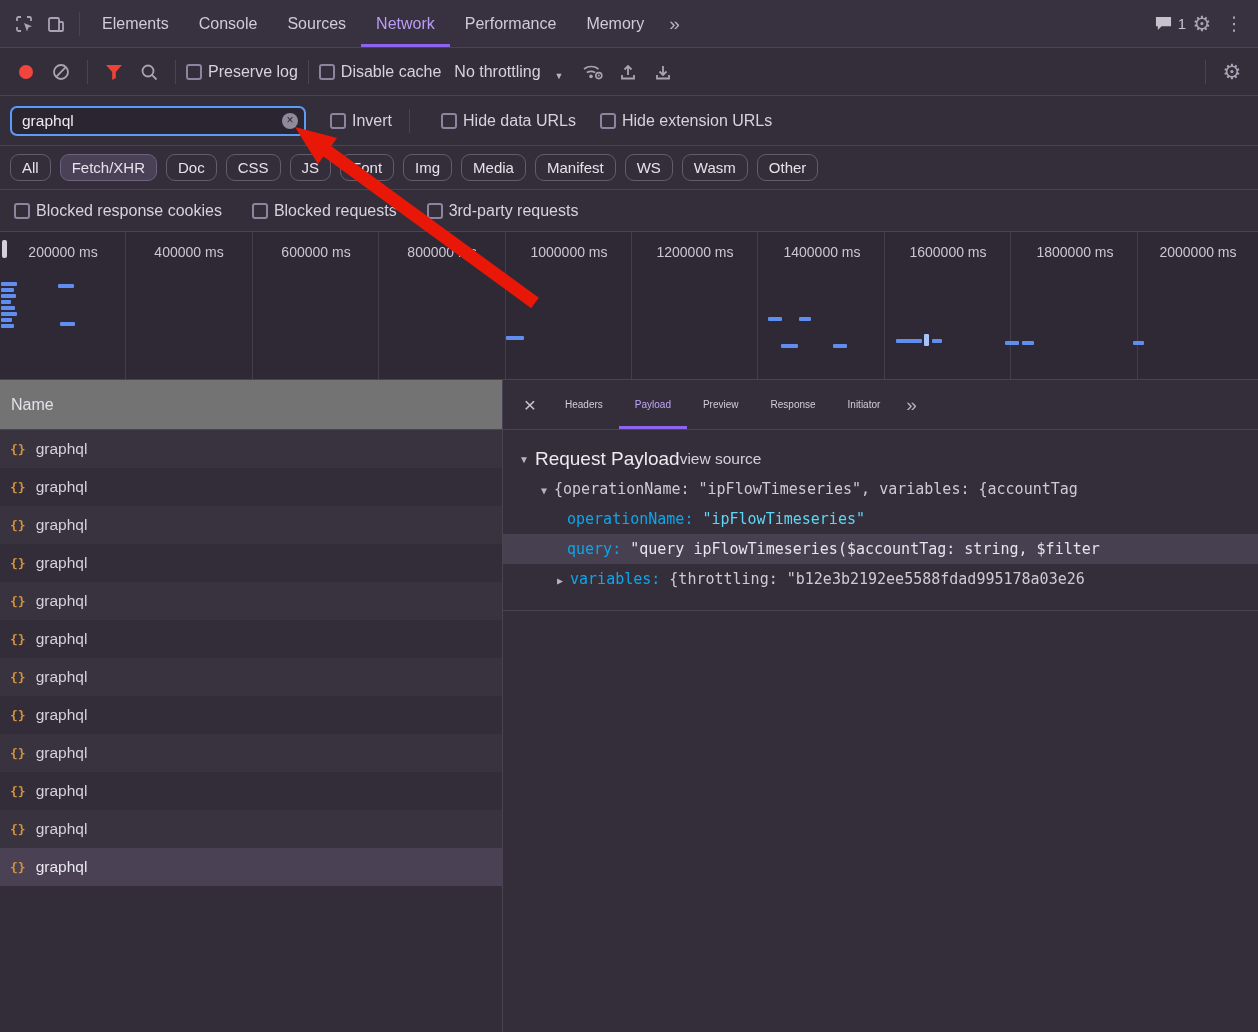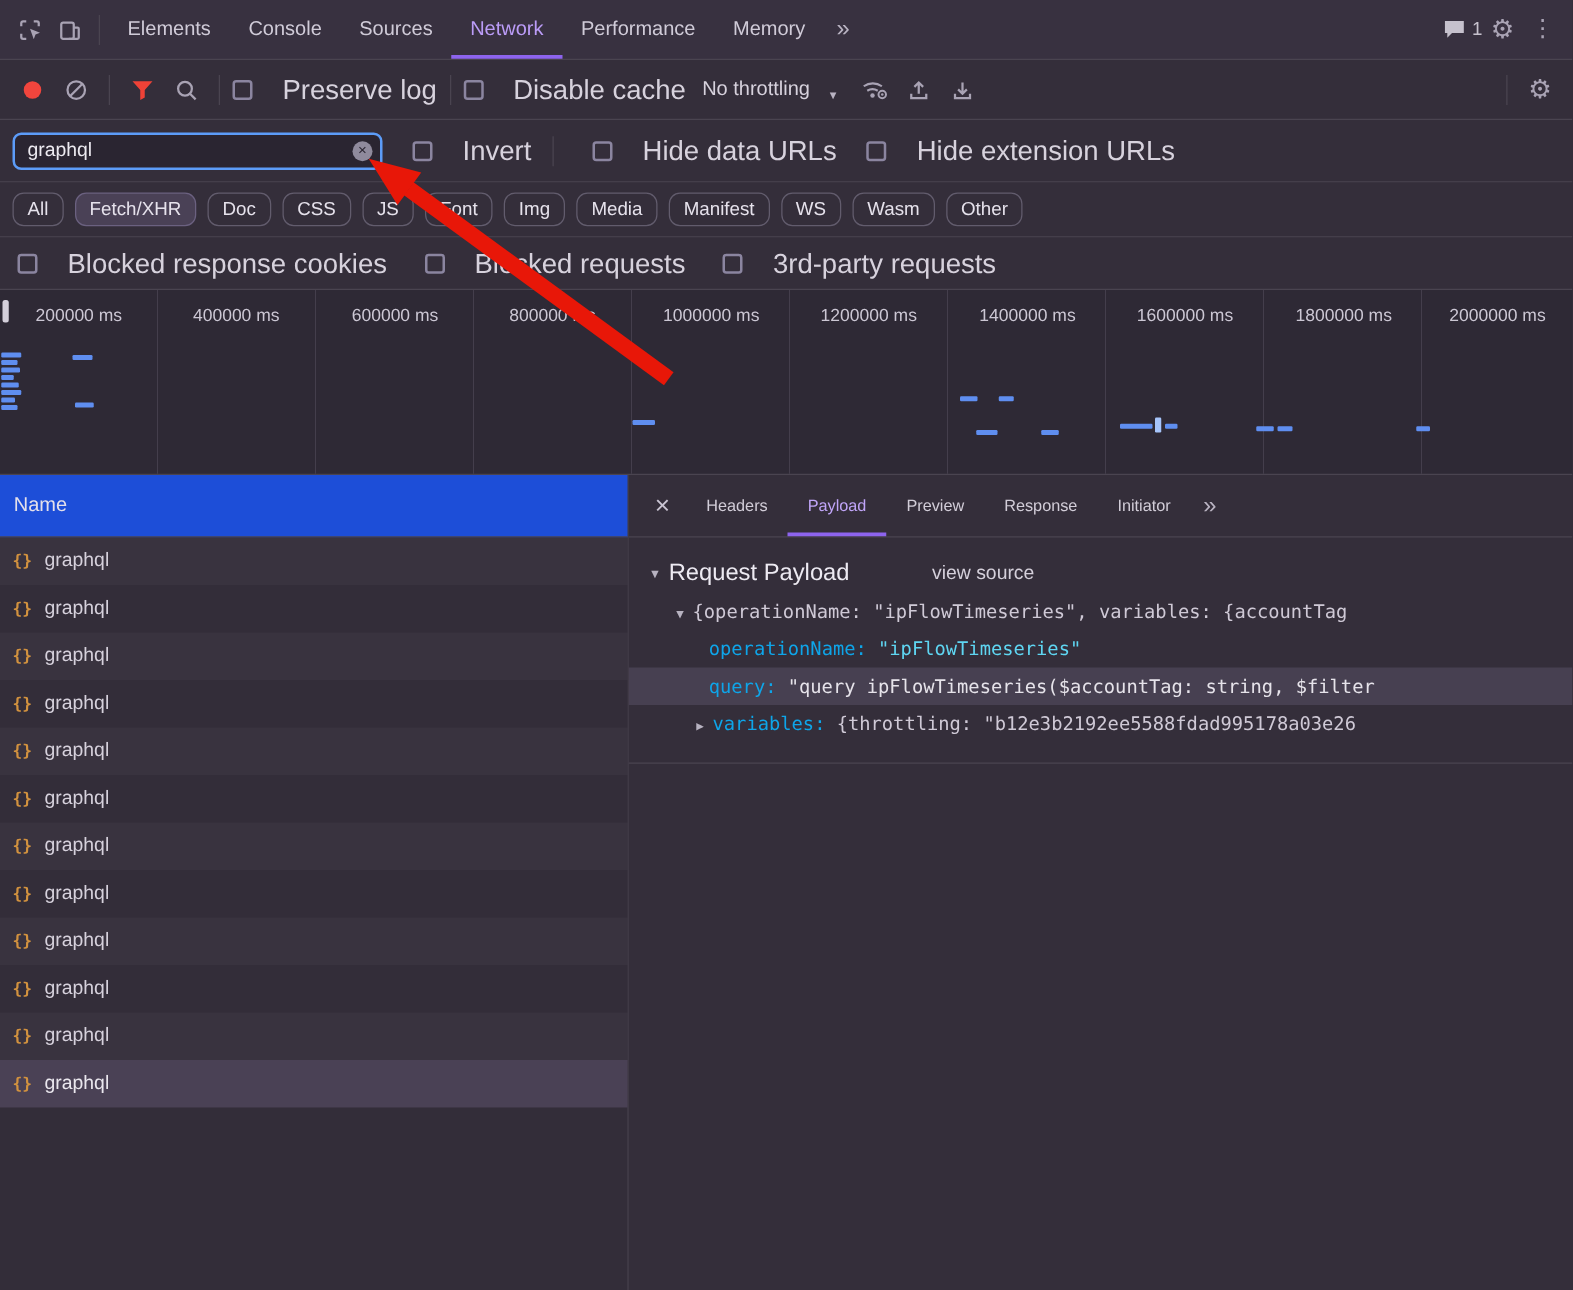--- a/index.html
+++ b/index.html
@@ -17,21 +17,21 @@
   .tab.active{color:#bb9cf7;border-bottom-color:#8d64ee}
   .more-chevron{font-size:19px;color:#b9b3c2;padding:0 10px;cursor:pointer}
   .issues{font-size:15px;color:#c6c1cd}
   .glyph-gear{font-size:21px;line-height:1}
   .glyph-kebab{font-size:19px;line-height:1}
 
   
   #net-toolbar{height:48px;padding:0 10px;gap:3px}
   .rec-dot{width:14px;height:14px;border-radius:50%;background:#f1453d}
   .red{color:#ee4237}
-  .check{display:flex;align-items:center;gap:24px;cursor:pointer;font-size:22px;color:#d7d2dd;flex:0 0 auto}
+  .check{display:flex;align-items:center;gap:6px;cursor:pointer;font-size:16px;color:#d7d2dd;flex:0 0 auto}
   .cb{width:16px;height:16px;border:2px solid #8b85a0;border-radius:3px;background:transparent;flex:0 0 auto}
   .throttle{display:flex;align-items:flex-end;gap:14px;padding:0 10px;font-size:16px;color:#d7d2dd;cursor:pointer}
   .dd{font-size:9px;color:#b9b3c2}
 
   
   #filter-bar{height:50px;padding:0 10px;gap:10px}
   .filter-wrap{position:relative;width:296px;height:30px;flex:0 0 auto}
   #filter-input{width:100%;height:100%;background:#2a2531;border:2px solid #5c9cf8;border-radius:7px;color:#eceaf0;font-size:15.5px;font-family:"Liberation Sans",sans-serif;padding:0 30px 0 10px;outline:none}
   .clear-btn{position:absolute;right:8px;top:7px;width:16px;height:16px;border-radius:50%;background:#8f8a9c;color:#2a2531;font-size:12px;line-height:15px;text-align:center;cursor:pointer}
   #filter-bar .check{margin-left:14px}
@@ -51,39 +51,39 @@
   .tl-tick:nth-of-type(1){left:0}.tl-tick:nth-of-type(2){left:126px}.tl-tick:nth-of-type(3){left:253px}
   .tl-tick:nth-of-type(4){left:379px}.tl-tick:nth-of-type(5){left:506px}.tl-tick:nth-of-type(6){left:632px}
   .tl-tick:nth-of-type(7){left:759px}.tl-tick:nth-of-type(8){left:885px}.tl-tick:nth-of-type(9){left:1012px}
   .tl-tick:nth-of-type(10){left:1138px;width:120px}
   .tl-handle{position:absolute;left:2px;top:8px;width:5px;height:18px;background:#d4cfda;border-radius:2px}
   .nbar{position:absolute;height:4px;background:#5f8ef0;border-radius:1px}
 
   
   #main{display:flex;height:652px}
   #requests-panel{width:503px;border-right:1px solid #4a4450;background:#332d39;display:flex;flex-direction:column}
-  .req-header{height:50px;border-bottom:1px solid #4a4450;display:flex;align-items:center;padding-left:11px;font-size:16px;color:#e4e0ea;background:#1d4ed8;flex:0 0 auto}
+  .req-header{height:50px;border-bottom:1px solid #4a4450;display:flex;align-items:center;padding-left:11px;font-size:16px;color:#e4e0ea;background:#737373;flex:0 0 auto}
   .req-row{height:38px;display:flex;align-items:center;gap:10px;padding-left:10px;font-size:15.5px;color:#d6d1dc;cursor:pointer;flex:0 0 auto}
   .req-row:nth-child(odd){background:#39333f}
   .req-row:nth-child(even){background:#332d39}
   .req-row.selected{background:#4a4155;color:#eae7ee}
   .braces{font-family:"DejaVu Sans Mono",monospace;color:#d2923f;font-size:13px;font-weight:bold}
 
   #details-panel{flex:1;display:flex;flex-direction:column;background:#342e3a;min-width:0}
   .det-tabs{height:50px;border-bottom:1px solid #4a4450;display:flex;align-items:center;padding:0 8px;flex:0 0 auto}
   .det-close{width:38px;height:38px;font-size:21px;color:#c9c4d2;display:flex;align-items:center;justify-content:center;cursor:pointer}
-  .det-tab{height:100%;padding:0 16px;display:flex;align-items:center;font-size:13px;color:#d2cdd8;cursor:pointer;border-bottom:3px solid transparent;border-top:3px solid transparent}
+  .det-tab{height:100%;padding:0 16px;display:flex;align-items:center;font-size:10px;color:#d2cdd8;cursor:pointer;border-bottom:3px solid transparent;border-top:3px solid transparent}
   .det-tab.active{color:#c0a5f8;border-bottom-color:#8d64ee}
 
   .payload{padding-top:14px;min-width:0}
   .pl-head{display:flex;align-items:center;padding-left:16px;height:30px}
   .tri{font-size:10px;color:#b7b2c0;margin-right:6px;flex:0 0 auto}
   .tri-inline{font-size:10px;color:#b7b2c0;margin-right:7px}
   .pl-title{font-weight:normal;color:#edeaf2;font-size:19px}
-  .pl-viewsource{margin-left:66px;color:#d5d0db;font-size:15.5px;cursor:pointer}
+  .pl-viewsource{color:#d5d0db;font-size:15.5px;cursor:pointer}
   .mono,.pl-root,.pl-line{font-family:"DejaVu Sans Mono",monospace;font-size:15px}
   .pl-root,.pl-line{white-space:nowrap;overflow:hidden;line-height:30px;height:30px;cursor:pointer}
   .pl-root{padding-left:38px;color:#cfc9d6}
   .pl-line{padding-left:64px}
   .pl-line.vars{padding-left:54px}
   .pl-line.selected{background:#474051}
   .pl-key{color:#0ea5e9;margin-right:9px}
   .v-string{color:#5fd6f2}
   .v-plain{color:#e6e3ea}
   .v-dim{color:#cfc9d6}

